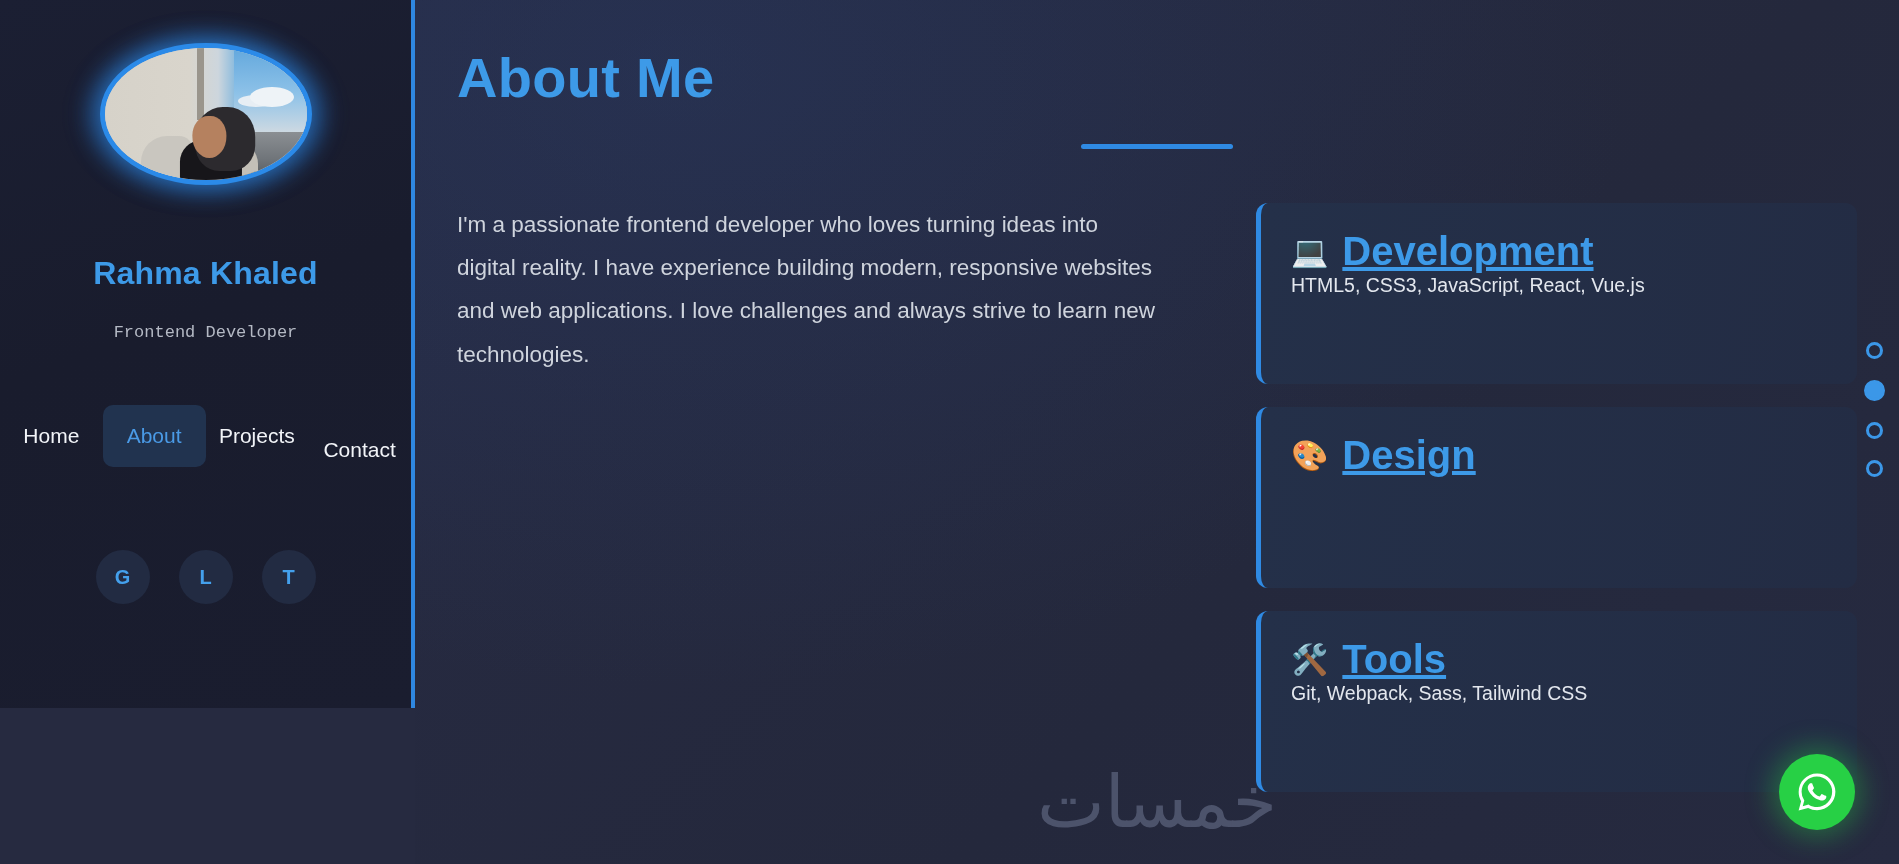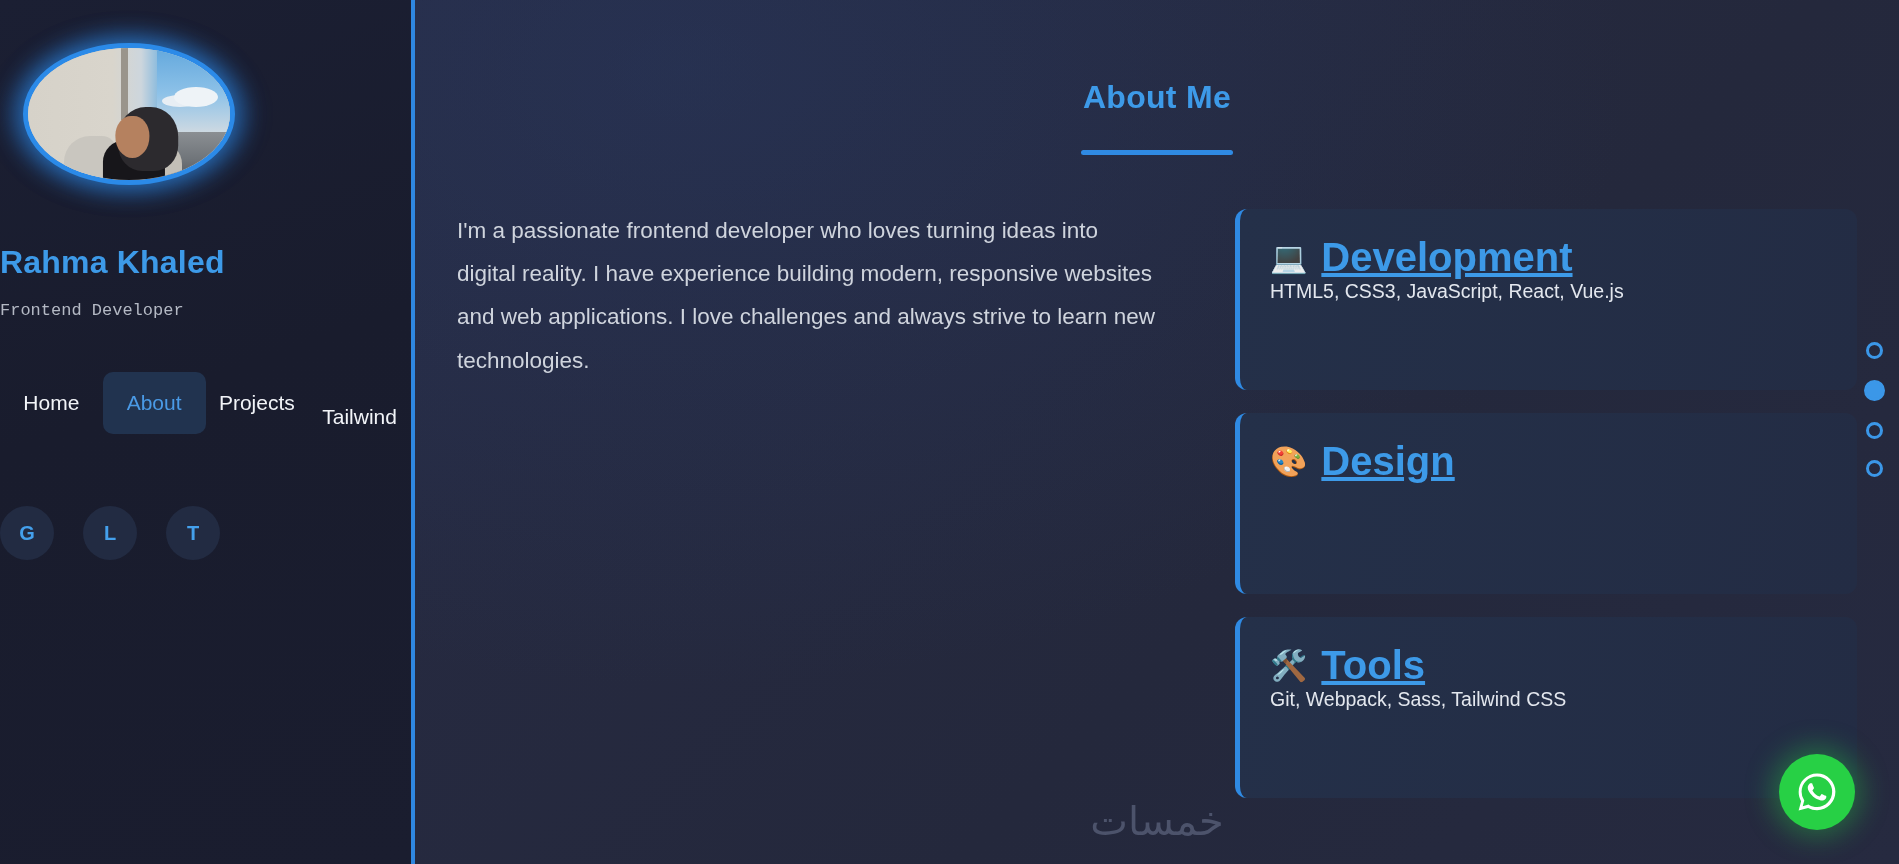--- a/index.html
+++ b/index.html
@@ -21,29 +21,30 @@
   .app {
     display: flex;
     width: 1899px;
     height: 864px;
     position: relative;
   }
 
   
   .sidebar {
     width: 415px;
-    height: 864px;
+    height: 708px;
     flex: 0 0 415px;
     background: linear-gradient(160deg, #1b1f33 0%, #191c2d 45%, #1a1d2f 100%);
     border-right: 4px solid #2f87e0;
     display: flex;
     flex-direction: column;
-    align-items: flex-start;
+    align-items: center;
     position: relative;
     z-index: 5;
+    gap: 11px;
   }
 
   .avatar-wrap {
     position: relative;
     margin-top: 26px;
     width: 258px;
     height: 175px;
     display: flex;
     align-items: center;
     justify-content: center;
@@ -193,39 +194,39 @@
     height: 864px;
     position: relative;
     background:
       radial-gradient(ellipse at 18% 8%, rgba(40,62,110,0.35) 0%, rgba(38,42,64,0) 55%),
       linear-gradient(135deg, #272b43 0%, #24283c 60%, #262a40 100%);
     padding: 0 42px;
     overflow: hidden;
   }
 
   .page-title {
-    text-align: center;
-    font-size: 32px;
+    text-align: left;
+    font-size: 56px;
     font-weight: 700;
     color: #3d9ae8;
-    padding-top: 79px;
+    padding-top: 45px;
     letter-spacing: 0.3px;
   }
 
   .title-underline {
     width: 152px;
     height: 5px;
     border-radius: 3px;
     background: #2f8ae3;
     margin: 34px auto 0 auto;
   }
 
   .content {
     display: flex;
-    gap: 42px;
+    gap: 63px;
     margin-top: 54px;
     align-items: flex-start;
   }
 
   .intro {
     flex: 0 0 700px;
     padding-left: 0;
   }
 
   .intro p {
@@ -305,21 +306,21 @@
     border-color: #3b97e8;
     margin-left: -2px;
   }
 
   
   .watermark {
     position: absolute;
     left: 50%;
     transform: translateX(-50%);
     bottom: 20px;
-    font-size: 40px;
+    font-size: 72px;
     color: #545b74;
     opacity: 0.85;
     font-family: "DejaVu Sans", sans-serif;
     direction: rtl;
     user-select: none;
     pointer-events: none;
   }
 
   
   .whatsapp-fab {
@@ -363,21 +364,21 @@
       </div>
     </div>
 
     <div class="profile-name">Rahma Khaled</div>
     <div class="profile-role">Frontend Developer</div>
 
     <nav class="nav">
       <div class="nav-item">Home</div>
       <div class="nav-item active">About</div>
       <div class="nav-item">Projects</div>
-      <div class="nav-item">Tailwind</div>
+      <div class="nav-item">Contact</div>
     </nav>
 
     <div class="socials">
       <div class="social-btn">G</div>
       <div class="social-btn">L</div>
       <div class="social-btn">T</div>
     </div>
 
   </aside>
 

